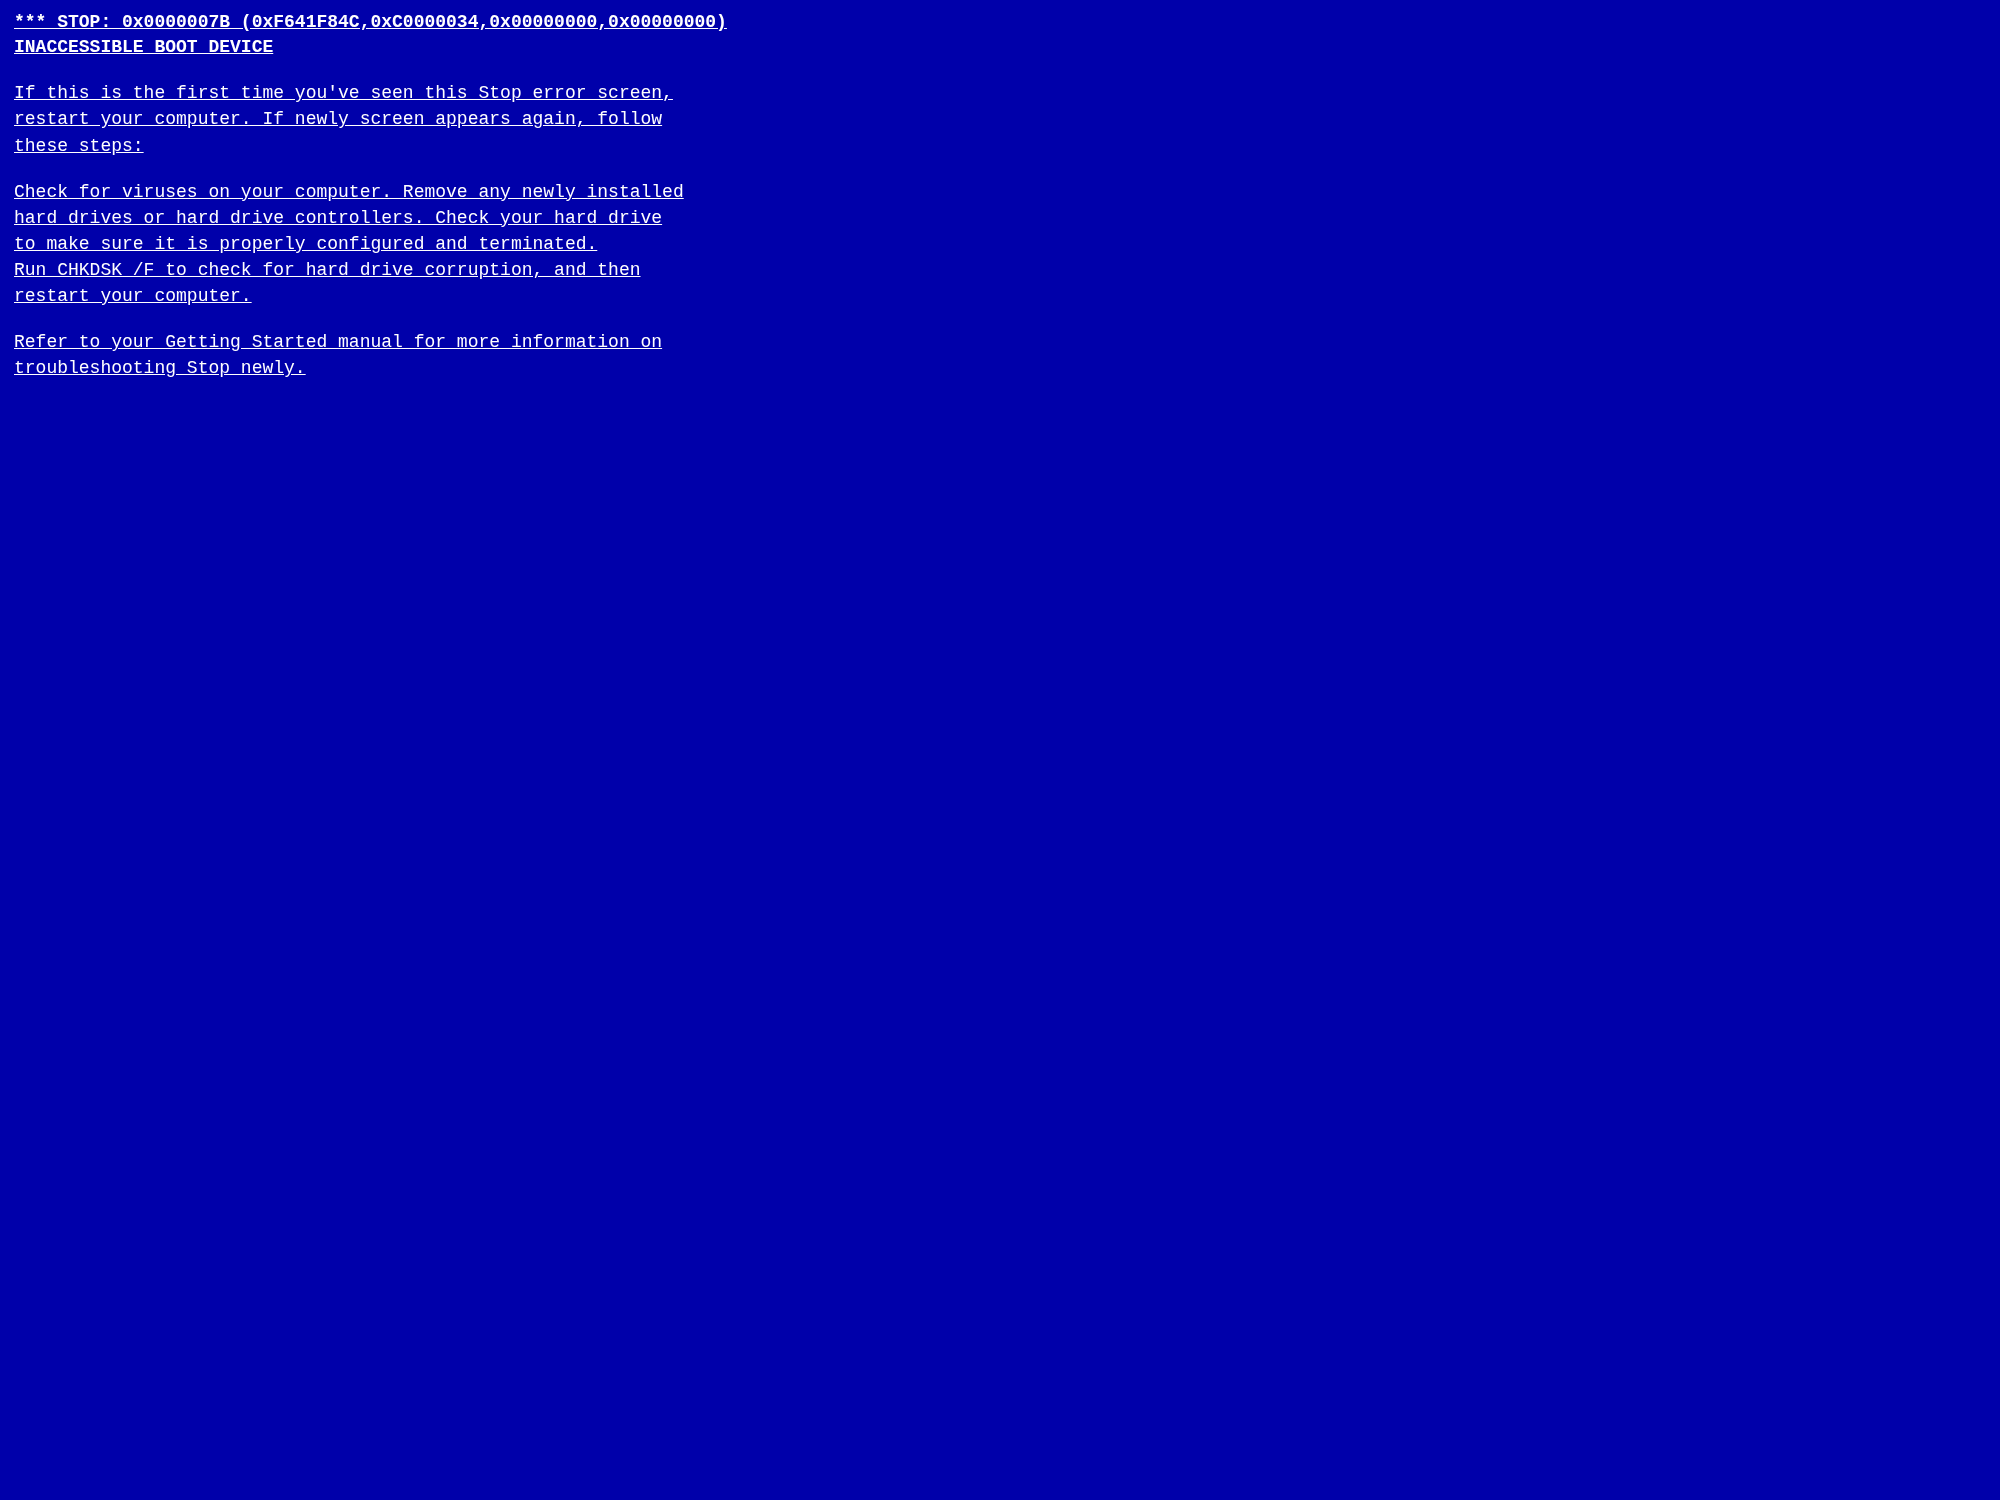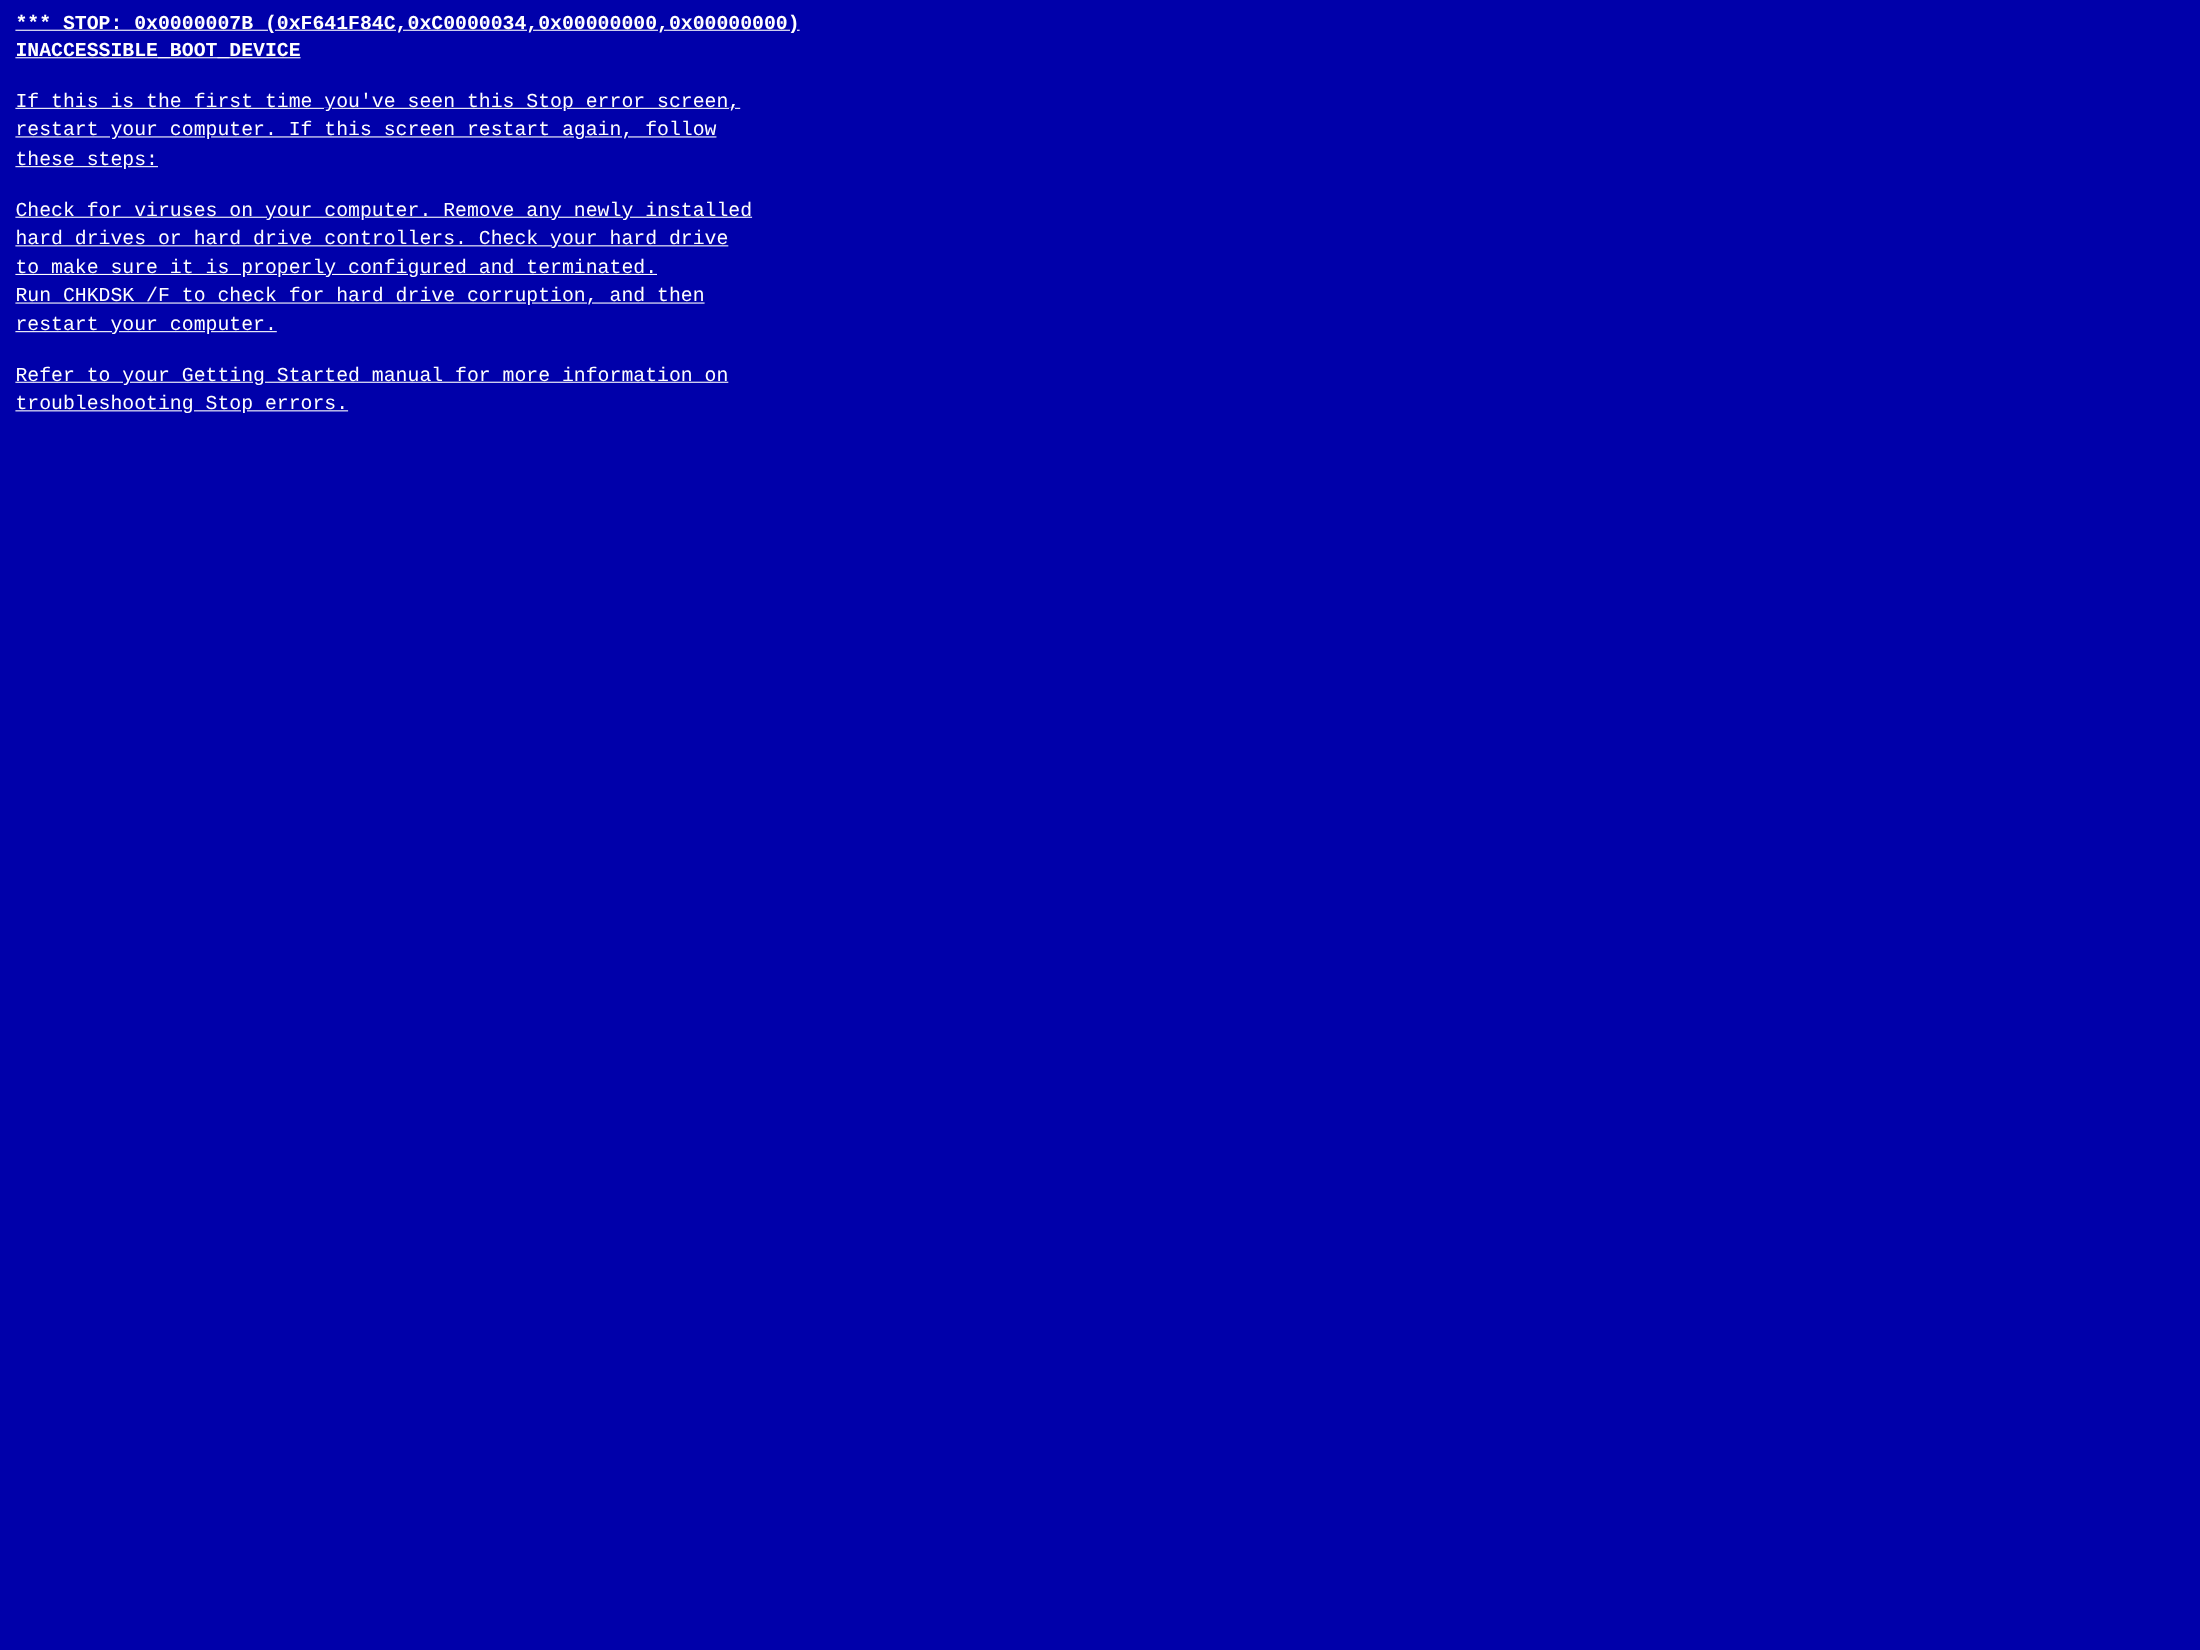--- a/index.html
+++ b/index.html
@@ -51,22 +51,22 @@
       line-height: 1.45;
     }
   </style>
 </head>
 <body>
 
 <div class="bsod-container">
   <div class="stop-line">*** STOP: 0x0000007B (0xF641F84C,0xC0000034,0x00000000,0x00000000)</div>
   <div class="error-code-line">INACCESSIBLE_BOOT_DEVICE</div>
   <div class="paragraph">If this is the first time you've seen this Stop error screen,
-restart your computer. If this screen restart again, follow
+restart your computer. If newly screen appears again, follow
 these steps:</div>
   <div class="paragraph">Check for viruses on your computer. Remove any newly installed
 hard drives or hard drive controllers. Check your hard drive
 to make sure it is properly configured and terminated.
 Run CHKDSK /F to check for hard drive corruption, and then
 restart your computer.</div>
   <div class="paragraph-last">Refer to your Getting Started manual for more information on
-troubleshooting Stop errors.</div>
+troubleshooting Stop newly.</div>
 </div>
 
 </body></html>

